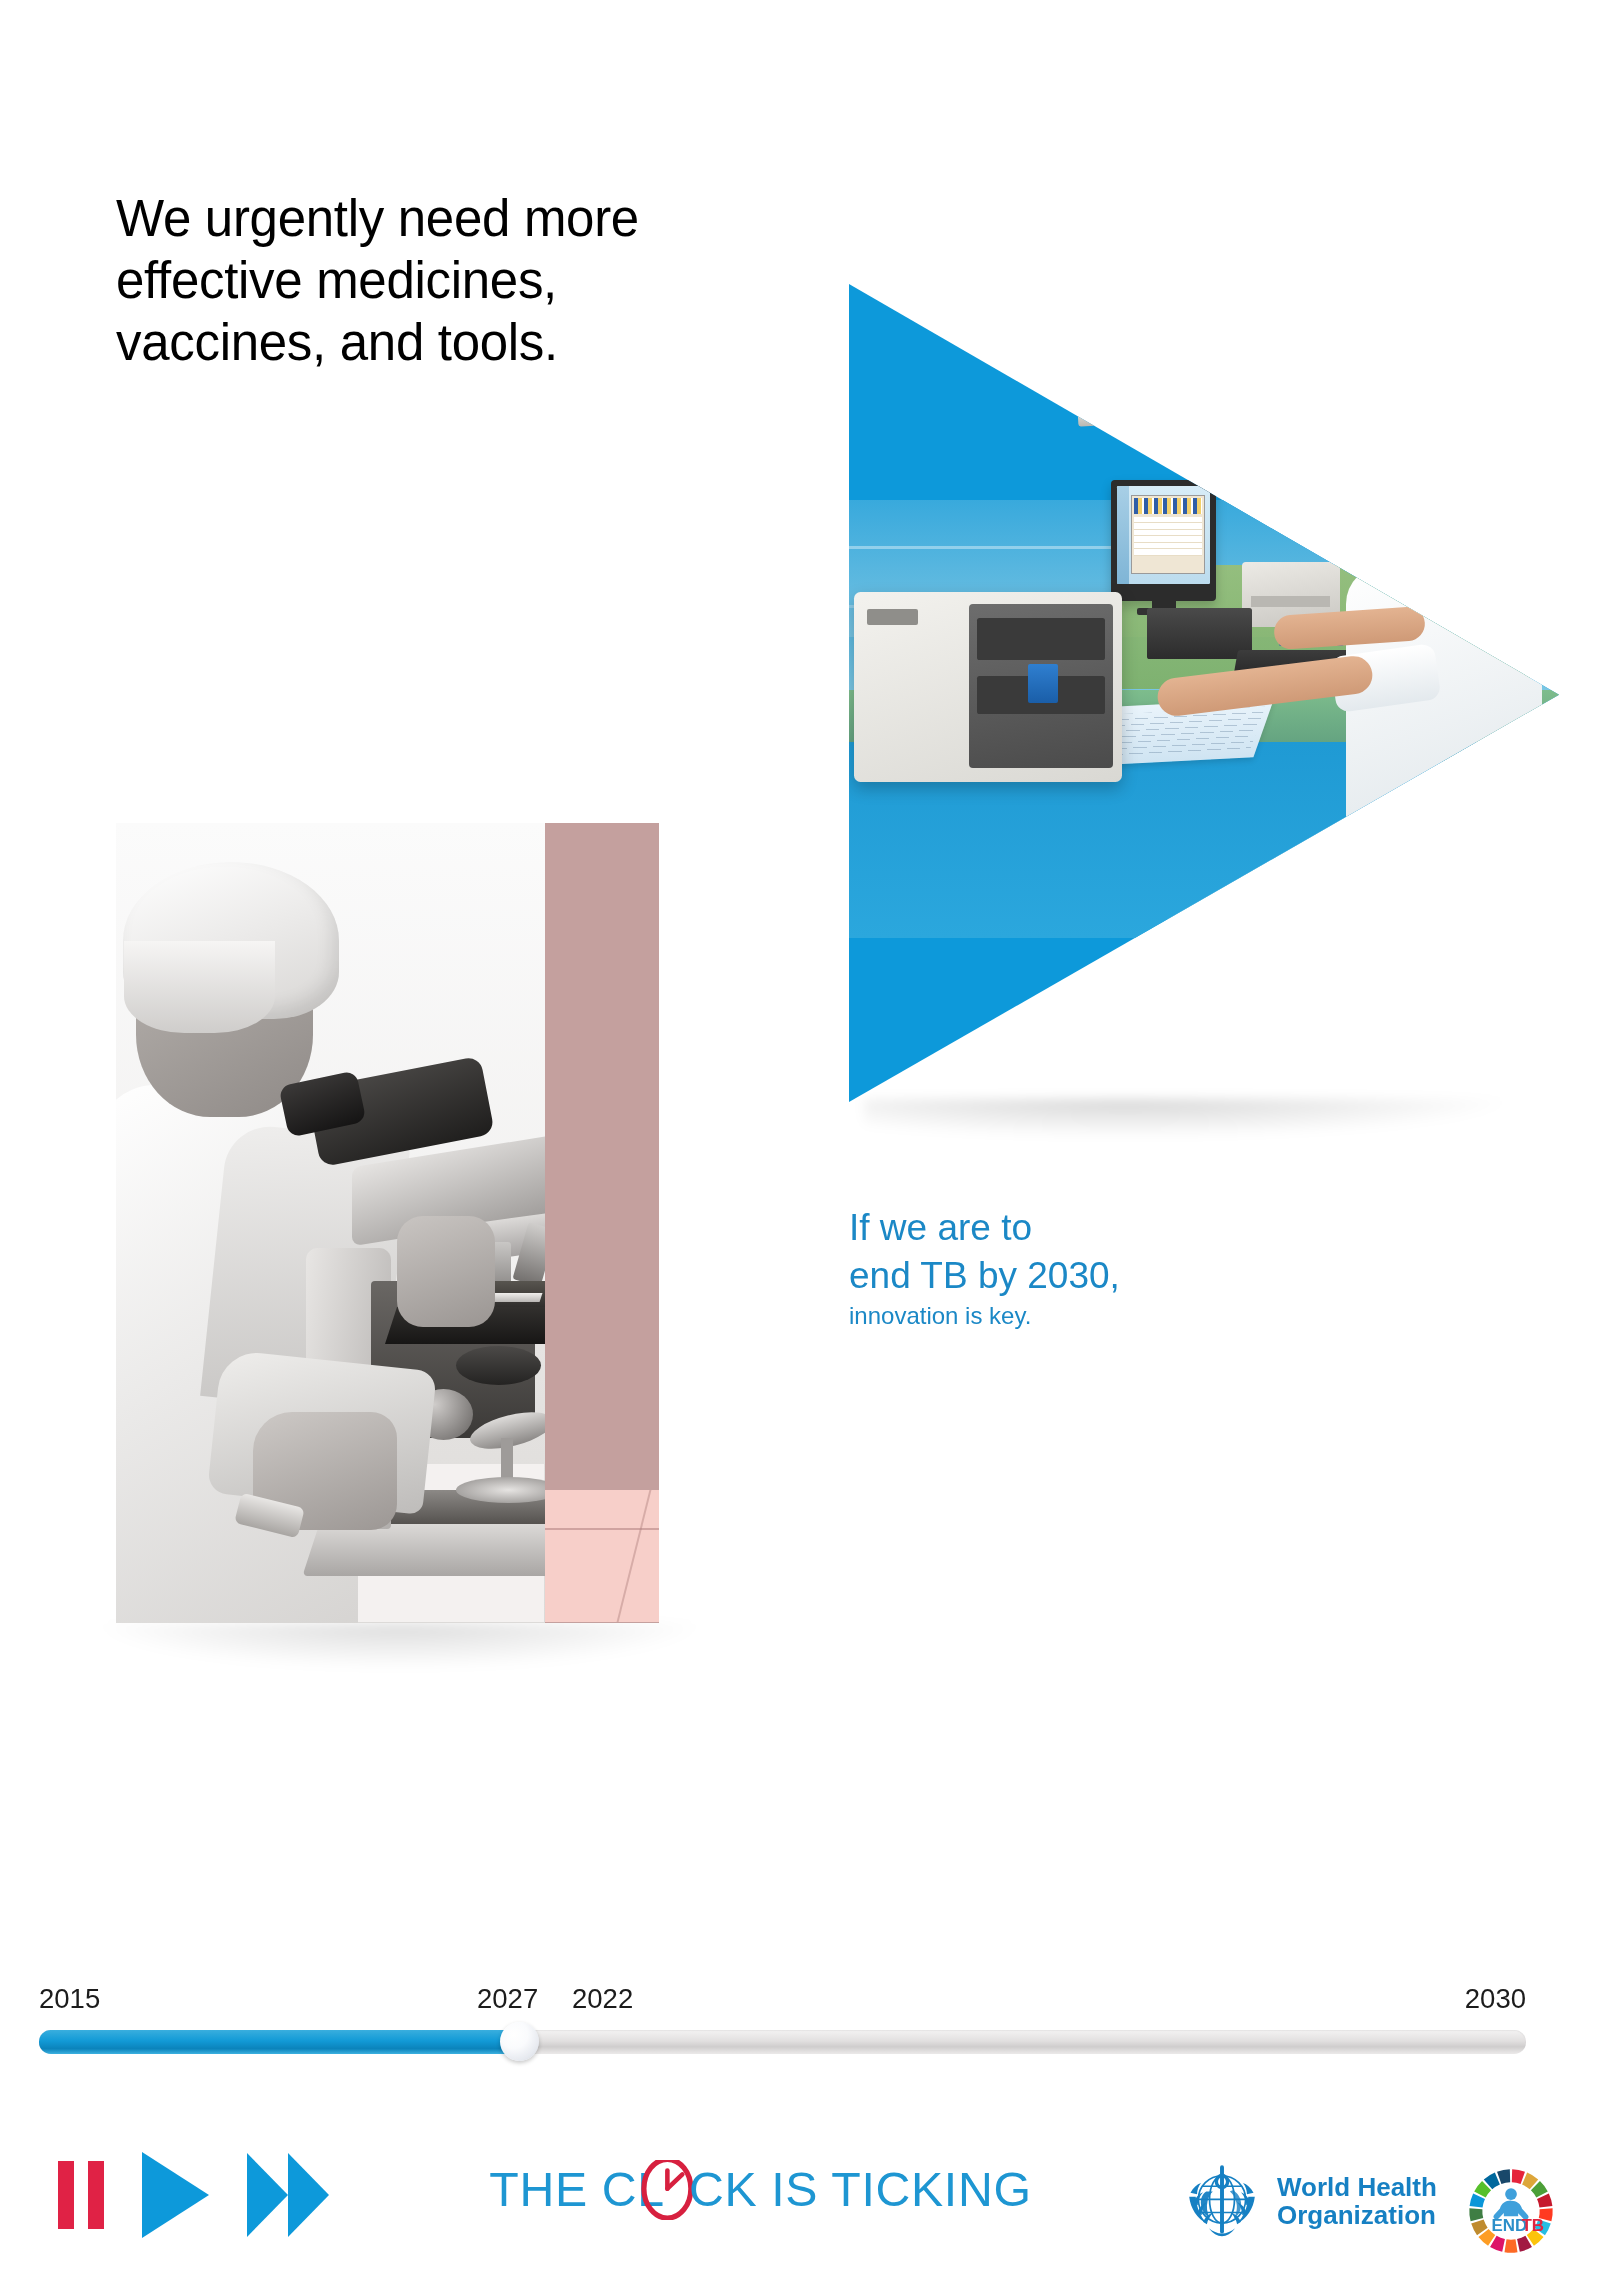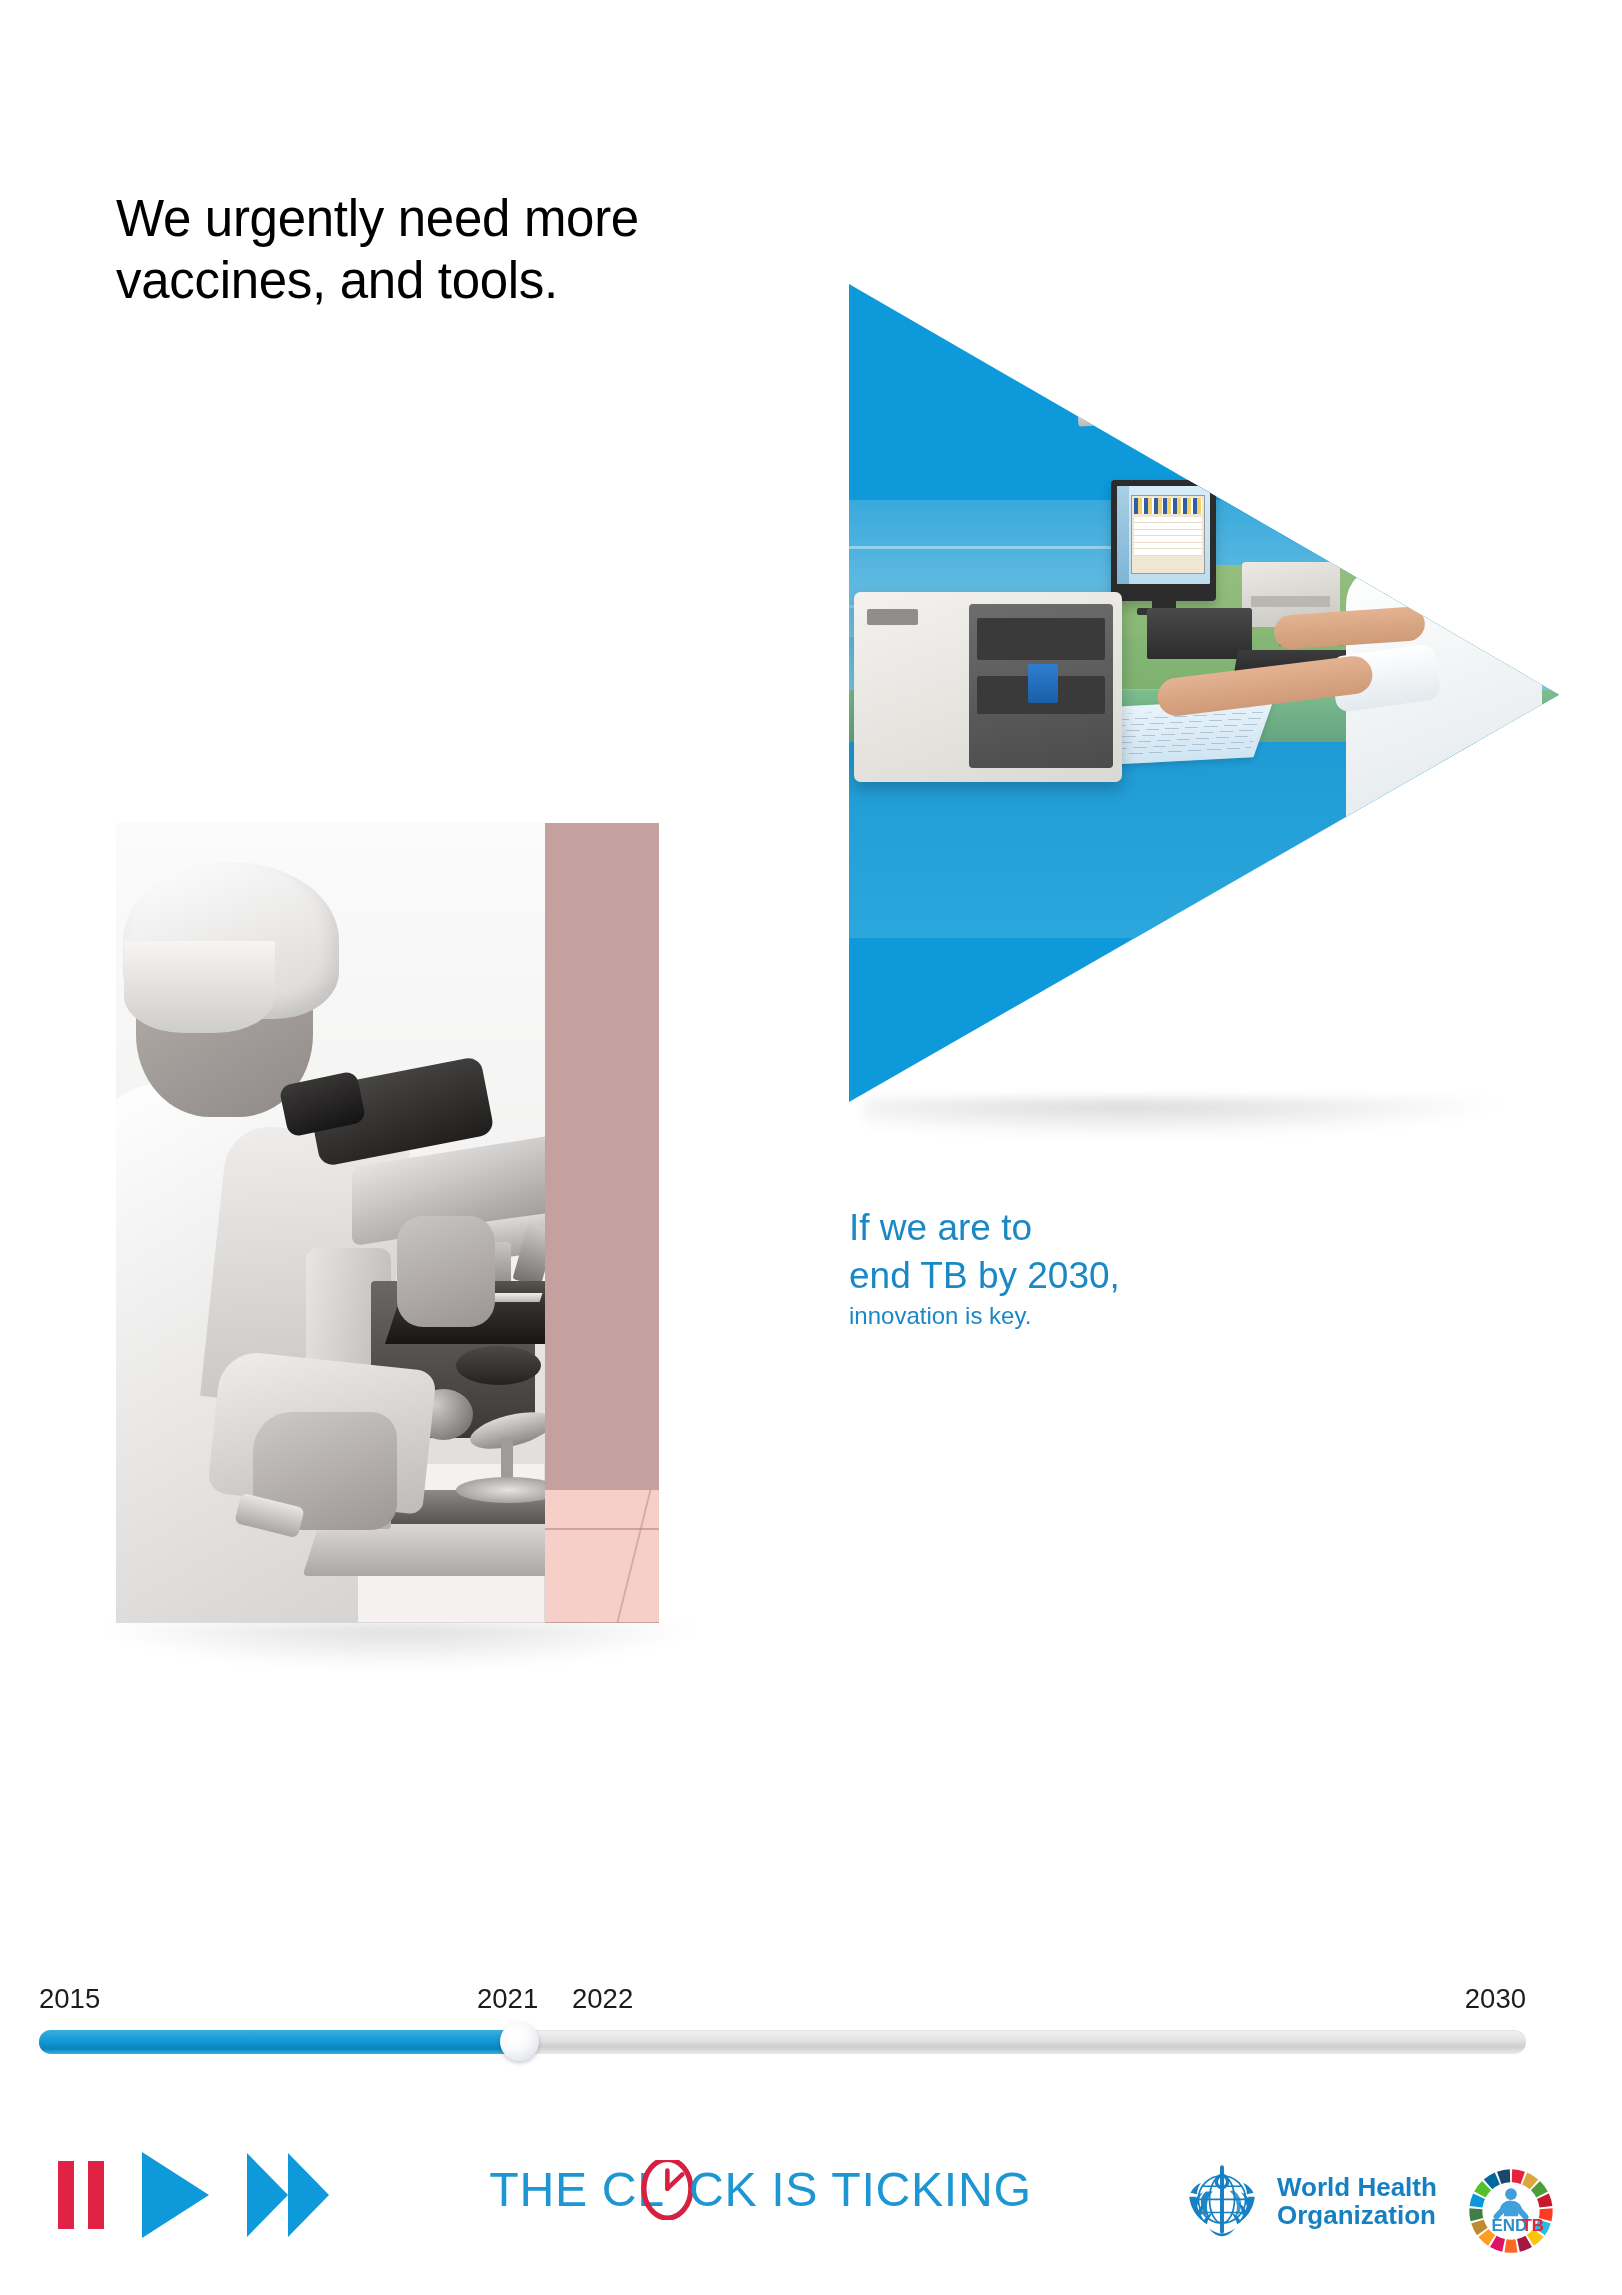--- a/index.html
+++ b/index.html
@@ -242,20 +242,21 @@
   #who-text span{display:block;}
   #endtb{position:absolute;left:1468px;top:28px;width:86px;height:86px;}
 </style>
 </head>
 <body>
 
 <div class="poster">
 
   <div id="headline">
     <span class="ln">We urgently need more</span>
+    <span class="ln">effective medicines,</span>
     <span class="ln">vaccines, and tools.</span>
   </div>
 
   <div class="tri-shadow"></div>
   <div id="tri-photo">
     <div class="tri-clip">
       <div class="lab">
         <div class="lab-bg"></div>
         <div class="lab-wall"></div>
         <div class="lab-rail"></div>
@@ -351,21 +352,21 @@
       <div class="m-arm"></div>
       <div class="m-hand"></div>
       <div class="m-hand2"></div>
       <div class="m-watch"></div>
     </div>
   </div>
 
   <div id="timeline">
     <div class="tl-labels">
       <span class="tl-lab" id="lab-2015">2015</span>
-      <span class="tl-lab" id="lab-2021">2021</span>
+      <span class="tl-lab" id="lab-2021">2027</span>
       <span class="tl-lab" id="lab-2022">2022</span>
       <span class="tl-lab" id="lab-2030">2030</span>
     </div>
     <div class="tl-track">
       <div class="tl-fill"></div>
       <div class="tl-handle"></div>
     </div>
   </div>
 
   <div id="footer">

